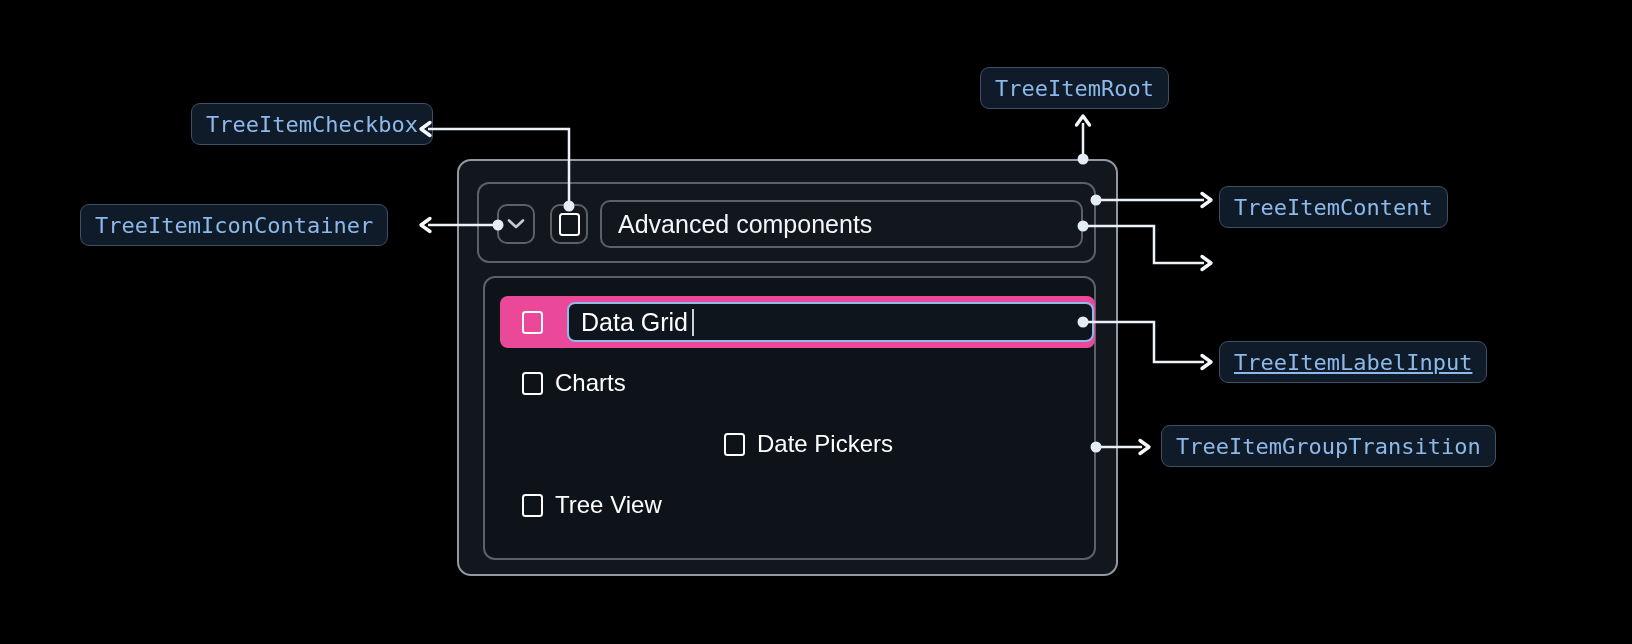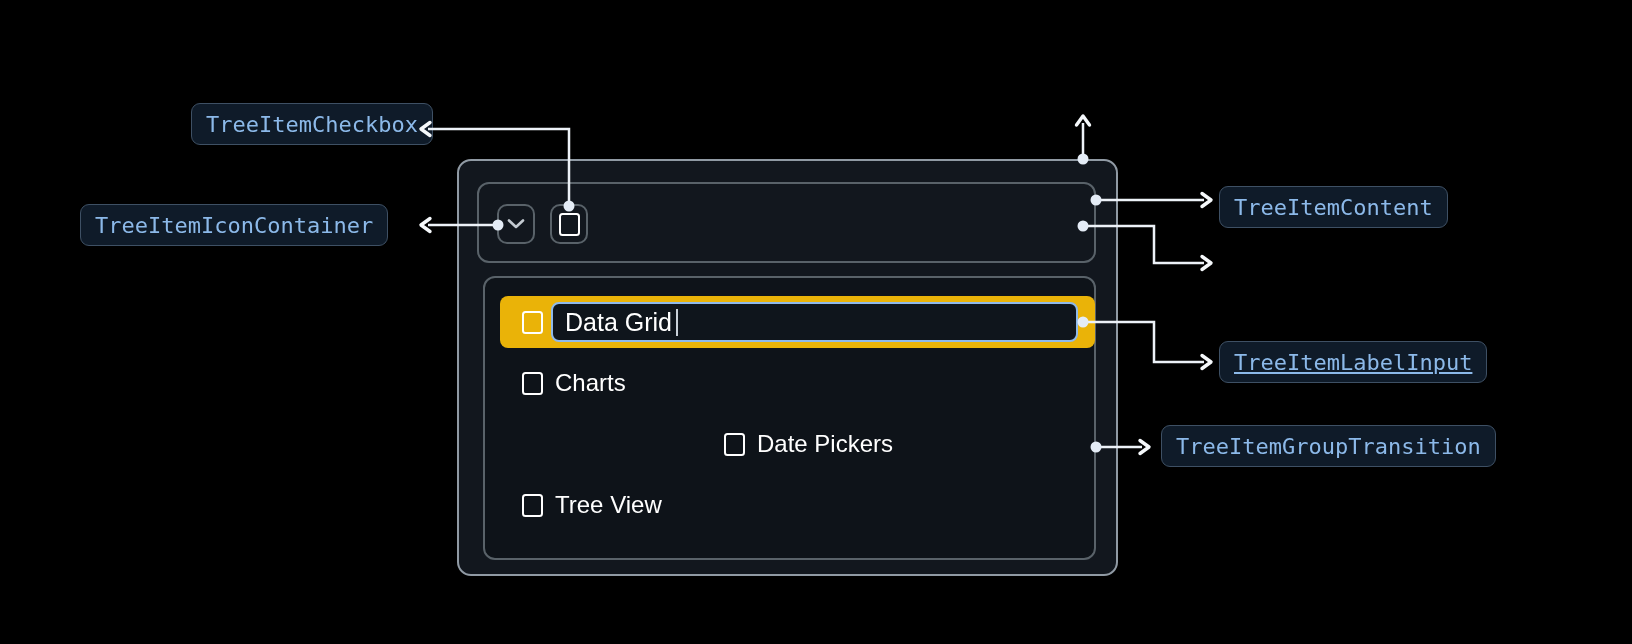--- a/index.html
+++ b/index.html
@@ -41,21 +41,21 @@
   .cb{
     width:21px;height:23px;border:2.5px solid #ffffff;border-radius:3.5px;
     flex-shrink:0;background:transparent;
   }
   .row{
     left:500px;width:595px;height:52px;
     display:flex;align-items:center;padding-left:22px;gap:12px;
     color:#ffffff;font-size:24px;border-radius:8px;
   }
   .row-editing{
-    top:296px;background:#eab308;gap:8px;
+    top:296px;background:#ec4899;gap:24px;
   }
   .row-1{top:357px;} .row-2{top:418px;justify-content:center;} .row-3{top:479px;}
   .label-input{
     width:527px;height:40px;background:#0f151c;
     border:2px solid #8fb9ea;border-radius:8px;
     display:flex;align-items:center;padding-left:12px;
     color:#ffffff;font-size:25px;
   }
   .caret{
     display:inline-block;width:2px;height:27px;background:#c9d1d9;margin-left:4px;
@@ -92,20 +92,23 @@
   <div class="abs icon-container">
     <svg width="18" height="10" viewBox="0 0 18 10">
       <path d="M2 1.5 L9 8 L16 1.5" stroke="#c3cad1" stroke-width="2.6" fill="none" stroke-linecap="round" stroke-linejoin="round"></path>
     </svg>
   </div>
 
   <div class="abs checkbox-container">
     <span class="cb"></span>
   </div>
 
+  <div class="abs label-box">
+    <span>Advanced components</span>
+  </div>
 
   <div class="abs group-box"></div>
 
   <div class="abs row row-editing">
     <span class="cb"></span>
     <div class="label-input" role="textbox">
       <span>Data Grid</span>
       <span class="caret"></span>
     </div>
   </div>
@@ -123,20 +126,23 @@
   <div class="abs row row-3">
     <span class="cb"></span>
     <span>Tree View</span>
   </div>
 
   <div class="chip chip-checkbox">
     <span>TreeItemCheckbox</span>
   </div>
   <div class="chip chip-icon-container">
     <span>TreeItemIconContainer</span>
+  </div>
+  <div class="chip chip-root">
+    <span>TreeItemRoot</span>
   </div>
   <div class="chip chip-content">
     <span>TreeItemContent</span>
   </div>
   <div class="chip chip-label-input">
     <span>TreeItemLabelInput</span>
   </div>
   <div class="chip chip-group-transition">
     <span>TreeItemGroupTransition</span>
   </div>

